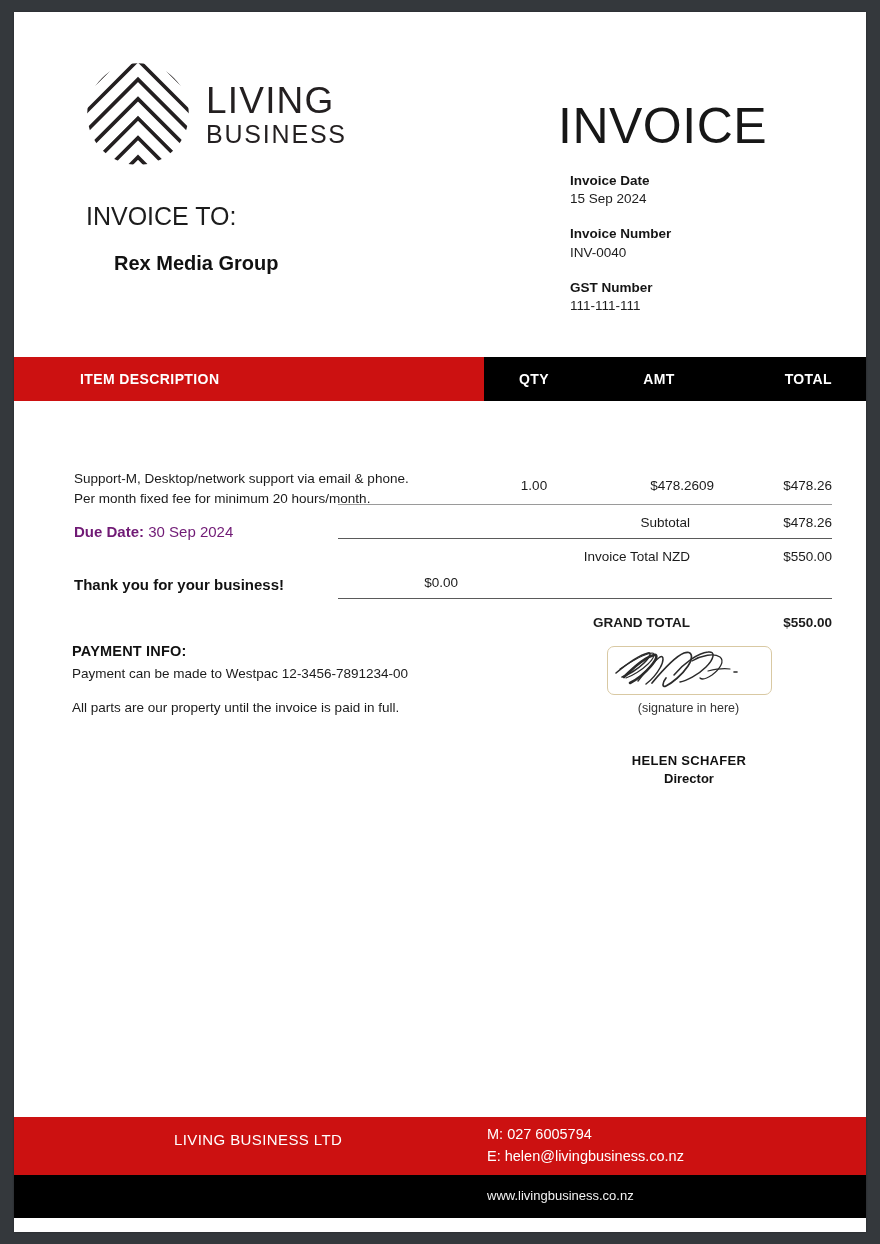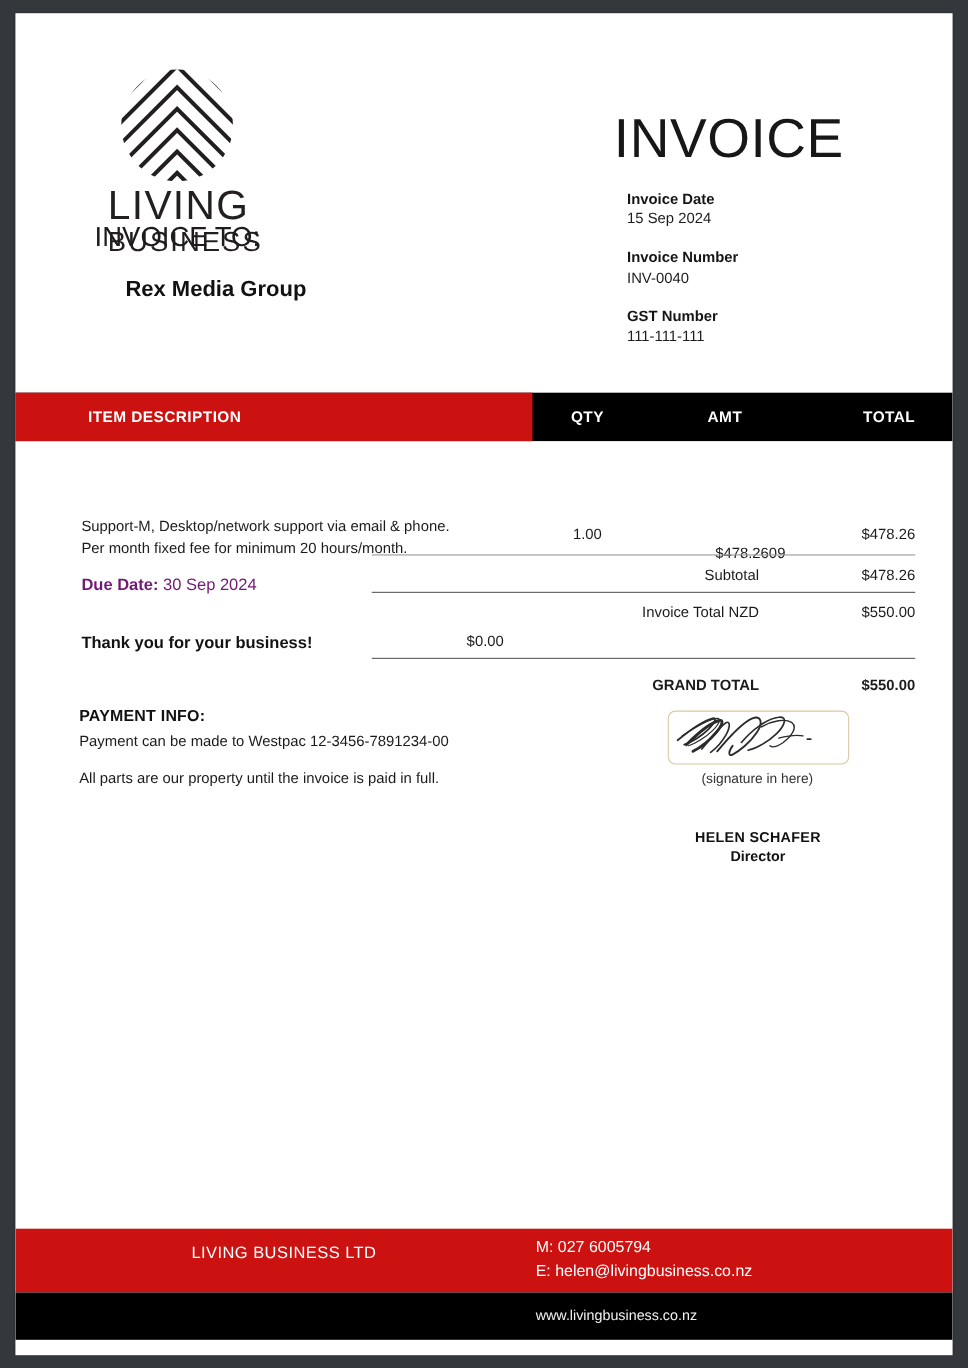--- a/index.html
+++ b/index.html
@@ -30,21 +30,20 @@
     position: relative;
     height: 345px;
   }
 
   .logo-block {
     position: absolute;
     left: 70px;
     top: 48px;
     display: flex;
     align-items: center;
-    flex-direction: column;
   }
   .logo-mark {
     width: 108px;
     height: 108px;
     flex: none;
   }
   .logo-words {
     margin-left: 14px;
     line-height: 1.0;
   }
@@ -173,21 +172,20 @@
     color: #1b1b1b;
   }
   .line-amt {
     position: absolute;
     left: 560px;
     top: 77px;
     width: 140px;
     text-align: right;
     font-size: 13.5px;
     color: #1b1b1b;
-    margin-top: 17px;
   }
   .line-total {
     position: absolute;
     left: 660px;
     top: 77px;
     width: 158px;
     text-align: right;
     font-size: 13.5px;
     color: #1b1b1b;
   }

